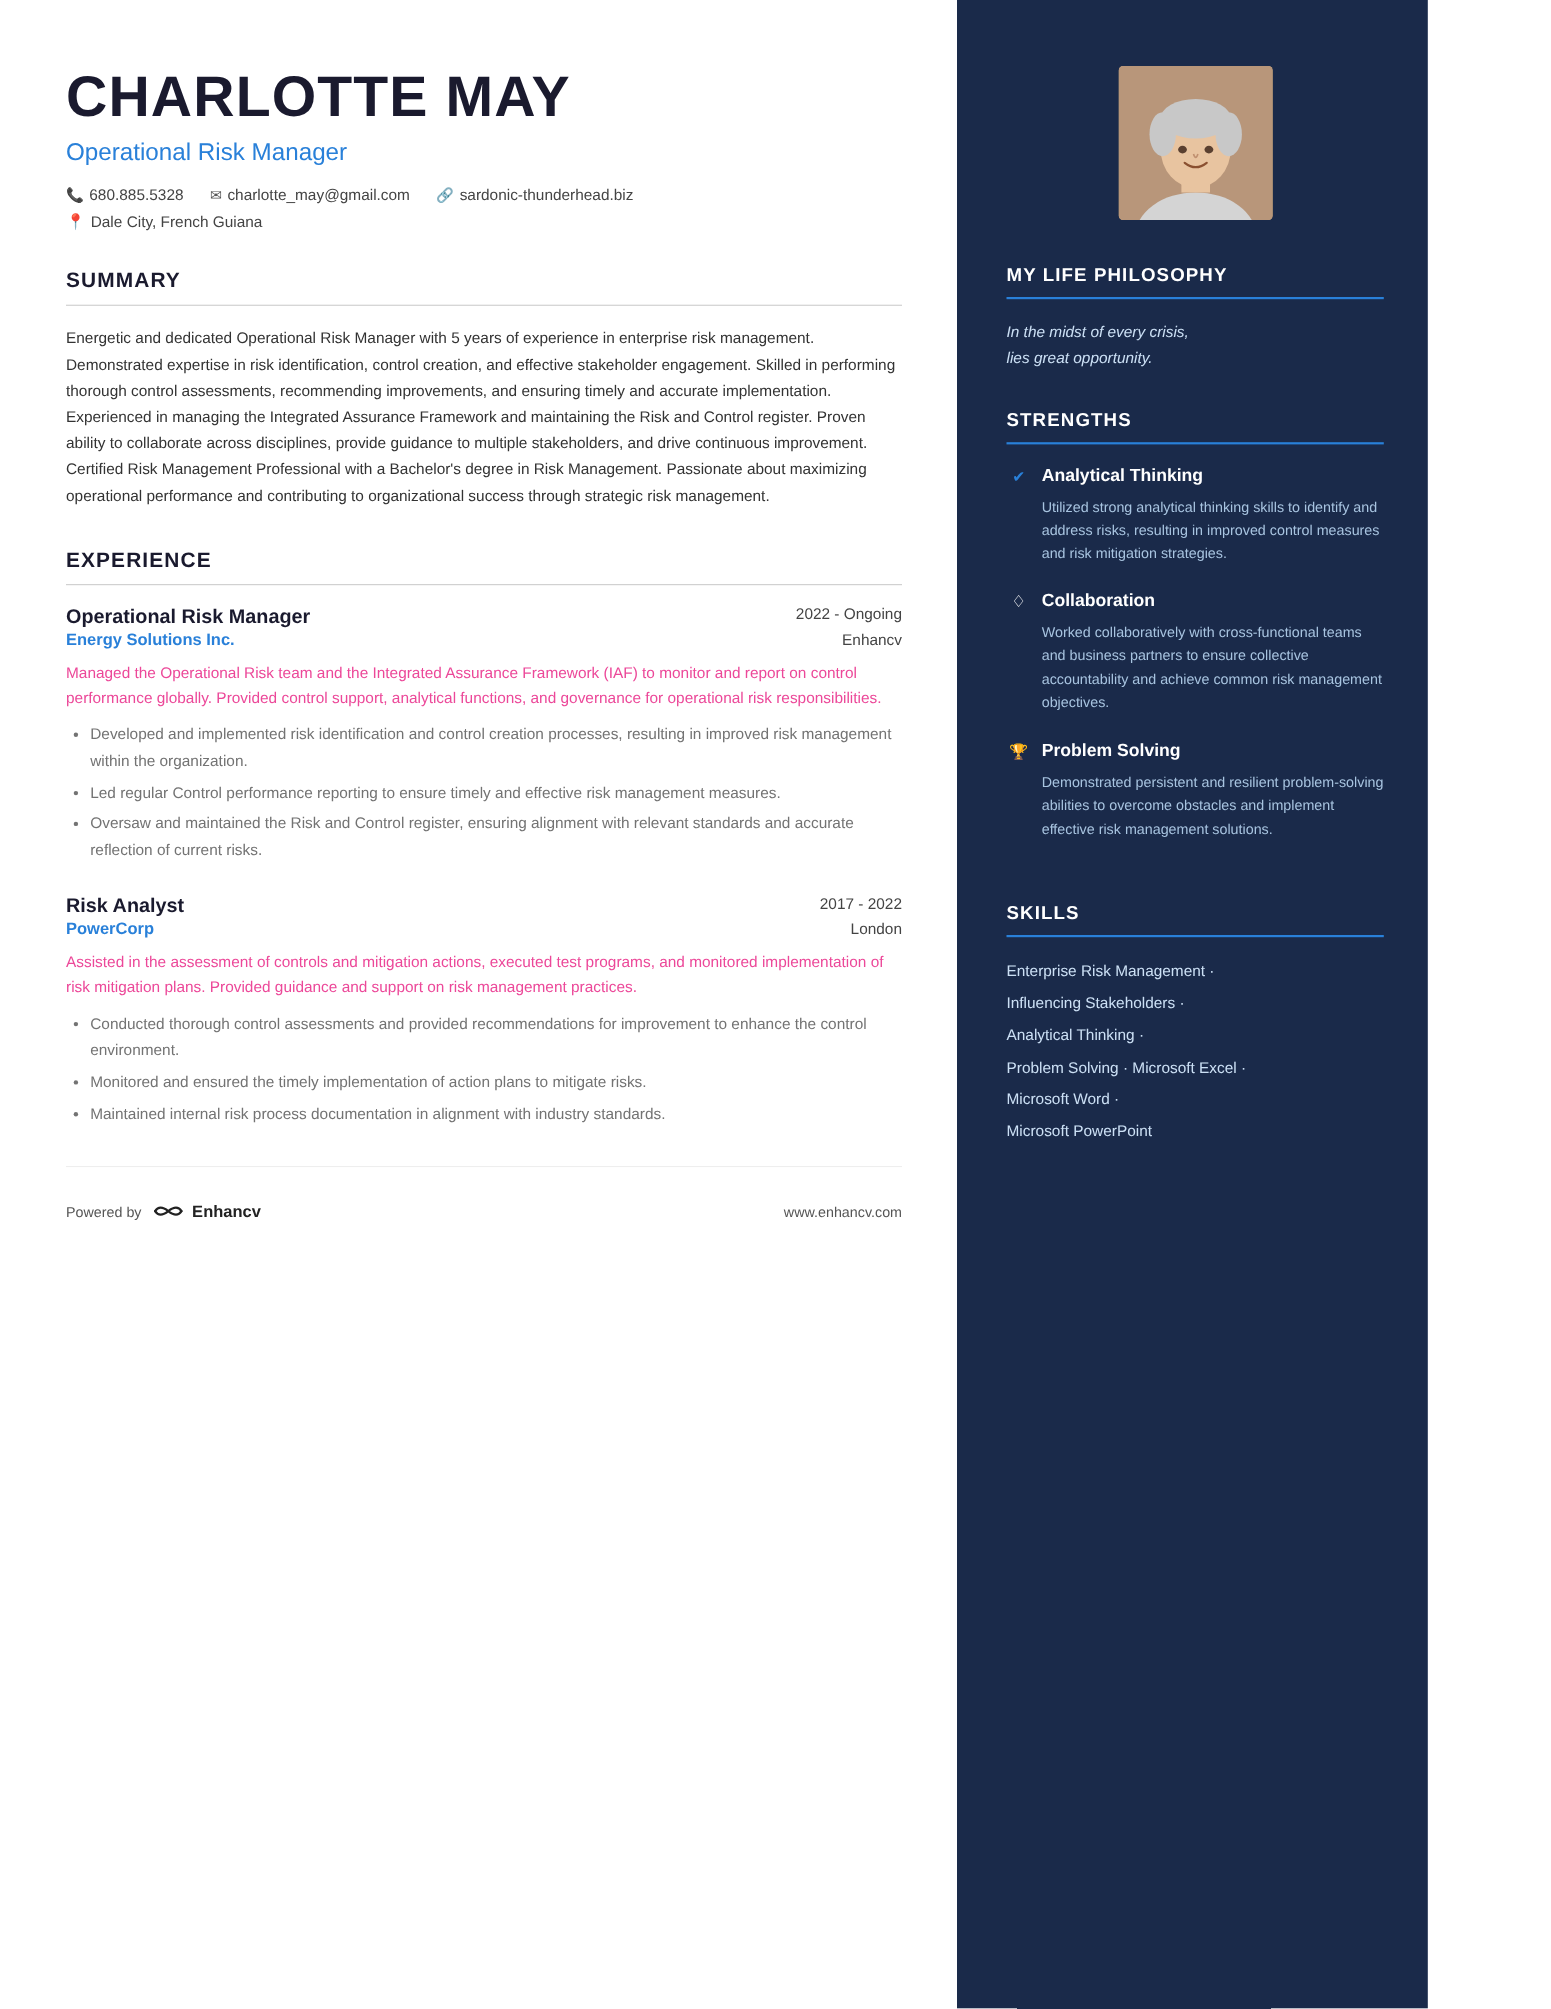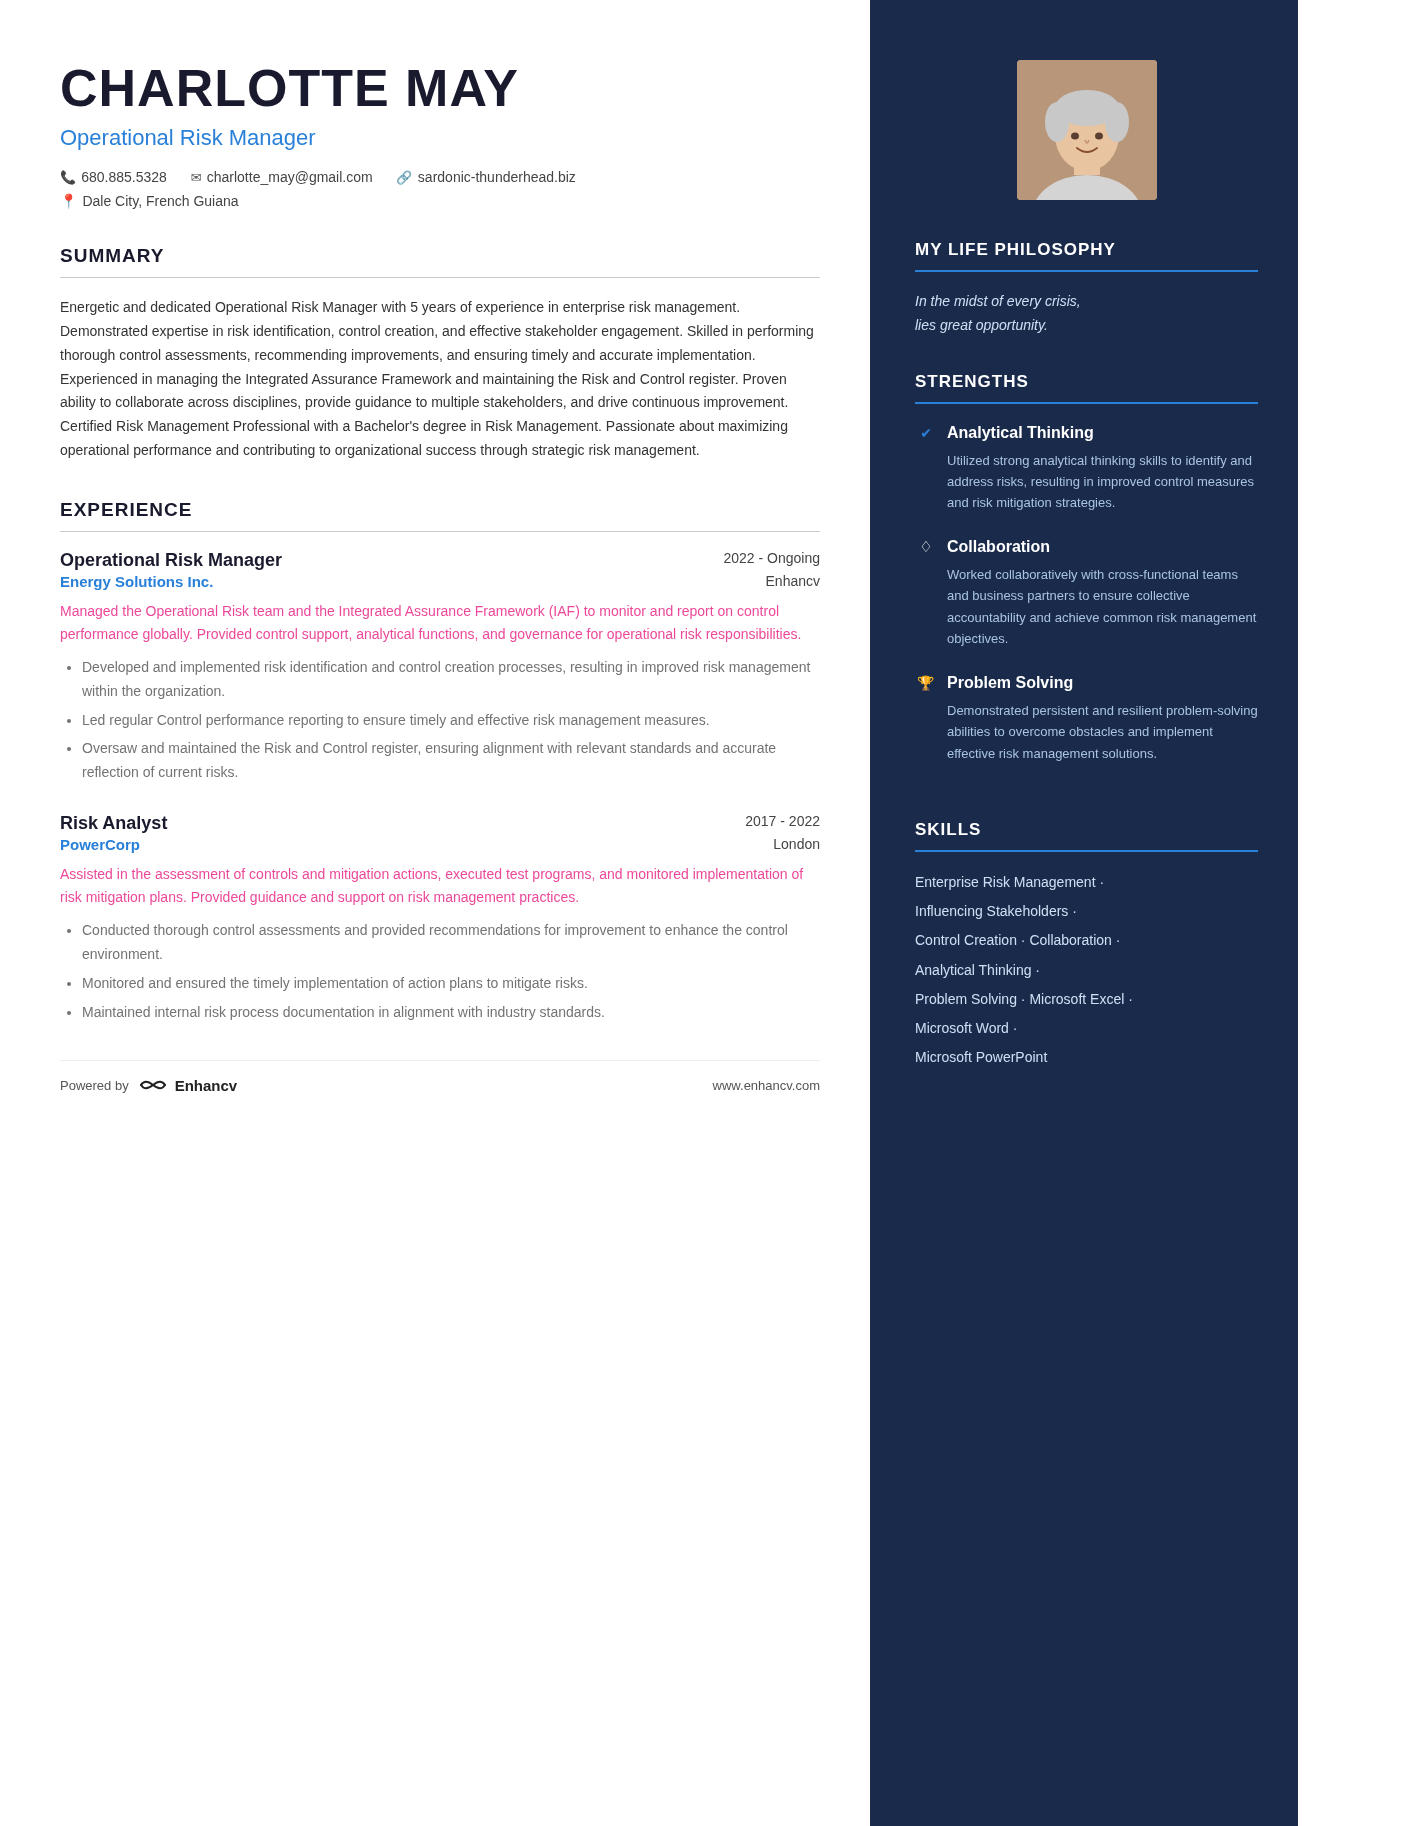--- a/index.html
+++ b/index.html
@@ -145,21 +145,21 @@
       line-height: 1.7;
     }
 
     .exp-bullets li {
       margin-bottom: 5px;
     }
 
     
     .left-footer {
       margin-top: auto;
-      padding-top: 14px;
+      padding-top: 30px;
       display: flex;
       justify-content: space-between;
       align-items: center;
       font-size: 13px;
       color: #555;
       border-top: 1px solid #eee;
     }
 
     .footer-left {
       display: flex;
@@ -444,20 +444,19 @@
       <p class="strength-desc">Demonstrated persistent and resilient problem-solving abilities to overcome obstacles and implement effective risk management solutions.</p>
     </div>
   </div>
 
   <div class="right-section">
     <div class="right-section-title">SKILLS</div>
     <div class="right-divider"></div>
     <div class="skills-list">
       <span class="skill-row">Enterprise Risk Management ·</span>
       <span class="skill-row">Influencing Stakeholders ·</span>
-      <span class="skill-row">Control Creation · Collaboration ·</span>
       <span class="skill-row">Analytical Thinking ·</span>
       <span class="skill-row">Problem Solving · Microsoft Excel ·</span>
       <span class="skill-row">Microsoft Word ·</span>
       <span class="skill-row">Microsoft PowerPoint</span>
     </div>
   </div>
 </div>
 
 </body></html>

